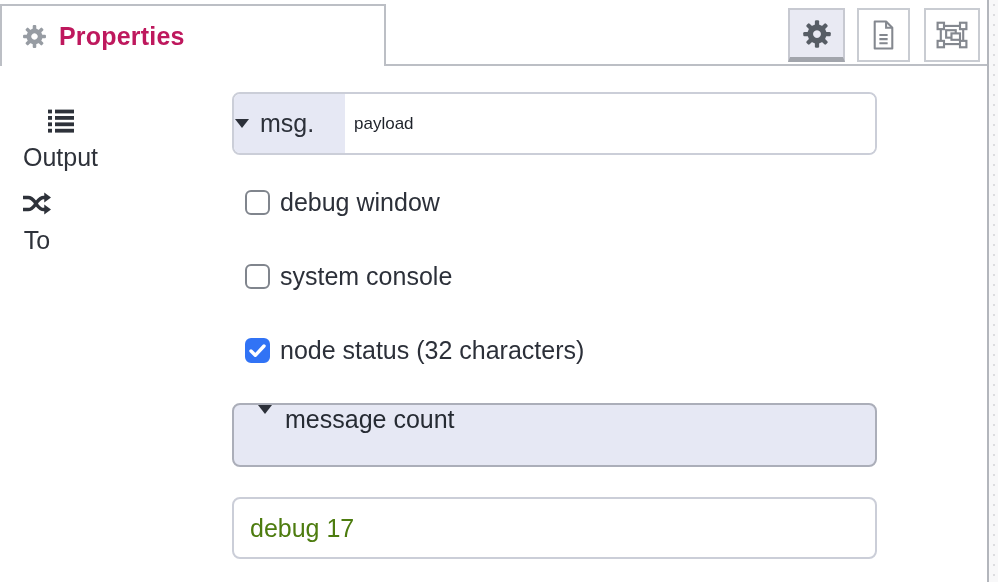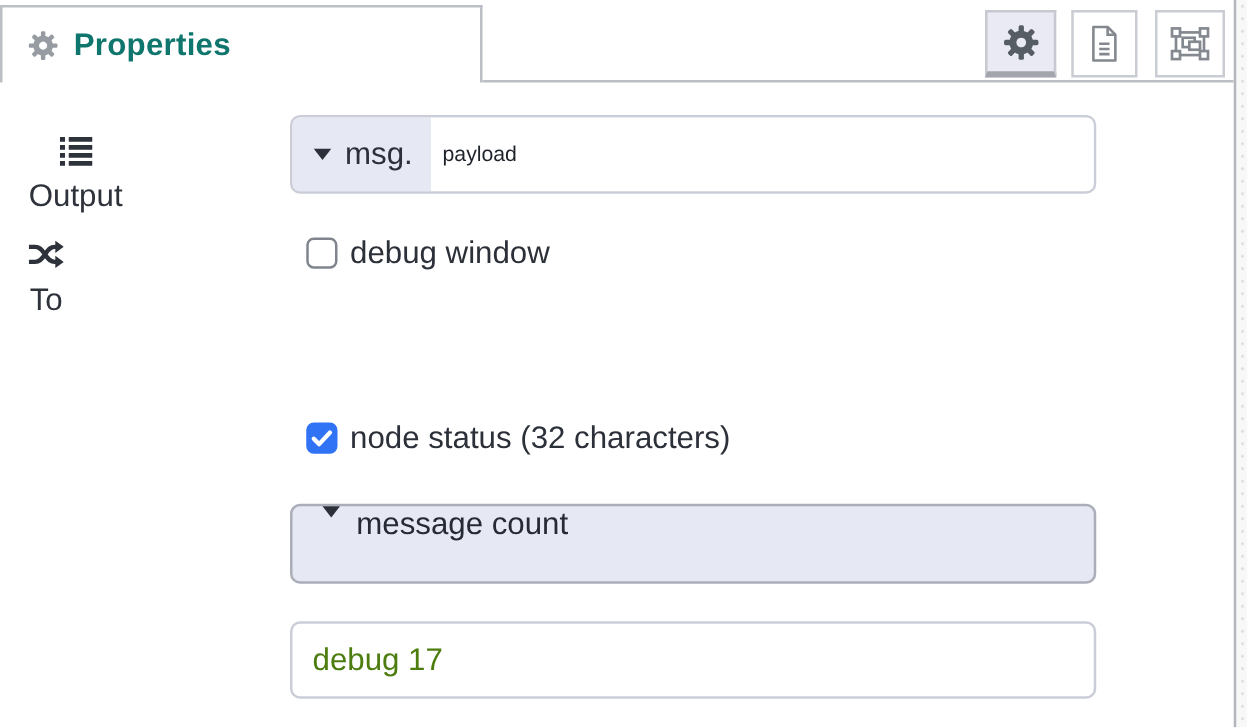--- a/index.html
+++ b/index.html
@@ -19,21 +19,21 @@
   }
 
   
   .props-tab {
     position:absolute; left:0; top:4px; width:386px; height:62px;
     box-sizing:border-box; background:#fff;
     border-top:2px solid #bcbfc5; border-left:2px solid #bcbfc5; border-right:2px solid #bcbfc5;
     display:flex; align-items:center; gap:12px; padding-left:20px;
   }
   .props-tab .tab-gear { color:#979ca3; flex:0 0 auto; display:flex; }
-  .props-tab .tab-title { font-size:25px; font-weight:bold; color:#0f766e; letter-spacing:.2px; }
+  .props-tab .tab-title { font-size:25px; font-weight:bold; color:#be185d; letter-spacing:.2px; }
   .tab-underline {
     position:absolute; left:386px; top:64px; width:601px; height:2px; background:#bcbfc5;
   }
 
   
   .toolbar { position:absolute; left:788px; top:8px; display:flex; }
   .tb-btn {
     box-sizing:border-box; height:54px; background:#ffffff;
     border:2px solid #c9ccd2; color:#84888f;
     display:flex; align-items:center; justify-content:center; padding:0; cursor:pointer;
@@ -56,21 +56,21 @@
   #label-name   { top:515px; }
 
   
   .typed-input {
     position:absolute; left:232px; top:92px; width:645px; height:63px;
     box-sizing:border-box; border:2px solid #cbced8; border-radius:8px;
     background:#fff; display:flex; overflow:hidden; align-items:stretch;
   }
   .ti-type-btn {
     width:111px; flex:0 0 auto; background:#e6e8f4; border:none; cursor:pointer;
-    display:flex; align-items:center; gap:11px; padding:0 0 0 17px;
+    display:flex; align-items:center; gap:11px; padding:0 0 0 1px;
     font-family:inherit; font-size:25px; color:#2c3039;
   }
   .caret {
     width:0; height:0; flex:0 0 auto;
     border-left:7px solid transparent; border-right:7px solid transparent;
     border-top:9px solid #2c3039;
   }
   .ti-value {
     flex:1; border:none; outline:none; background:#fff;
     font-family:inherit; font-size:17px; color:#1e222a; padding:0 0 0 9px;
@@ -219,20 +219,24 @@
       </svg>
     </span>
     <span>To</span>
   </div>
 
   <div class="cb-row" id="cb-row-0">
     <button class="cb"></button>
     <span class="cb-label">debug window</span>
   </div>
 
+  <div class="cb-row" id="cb-row-1">
+    <button class="cb"></button>
+    <span class="cb-label">system console</span>
+  </div>
 
   <div class="cb-row" id="cb-row-2">
     <button class="cb checked">
       <span>
         <svg viewBox="0 0 25 25" width="25" height="25">
           <path fill="none" stroke="#fff" stroke-width="3.4" stroke-linecap="round" stroke-linejoin="round" d="M6 13l4.3 4.3L19 8"></path>
         </svg>
       </span>
     </button>
     <span class="cb-label">node status (32 characters)</span>

